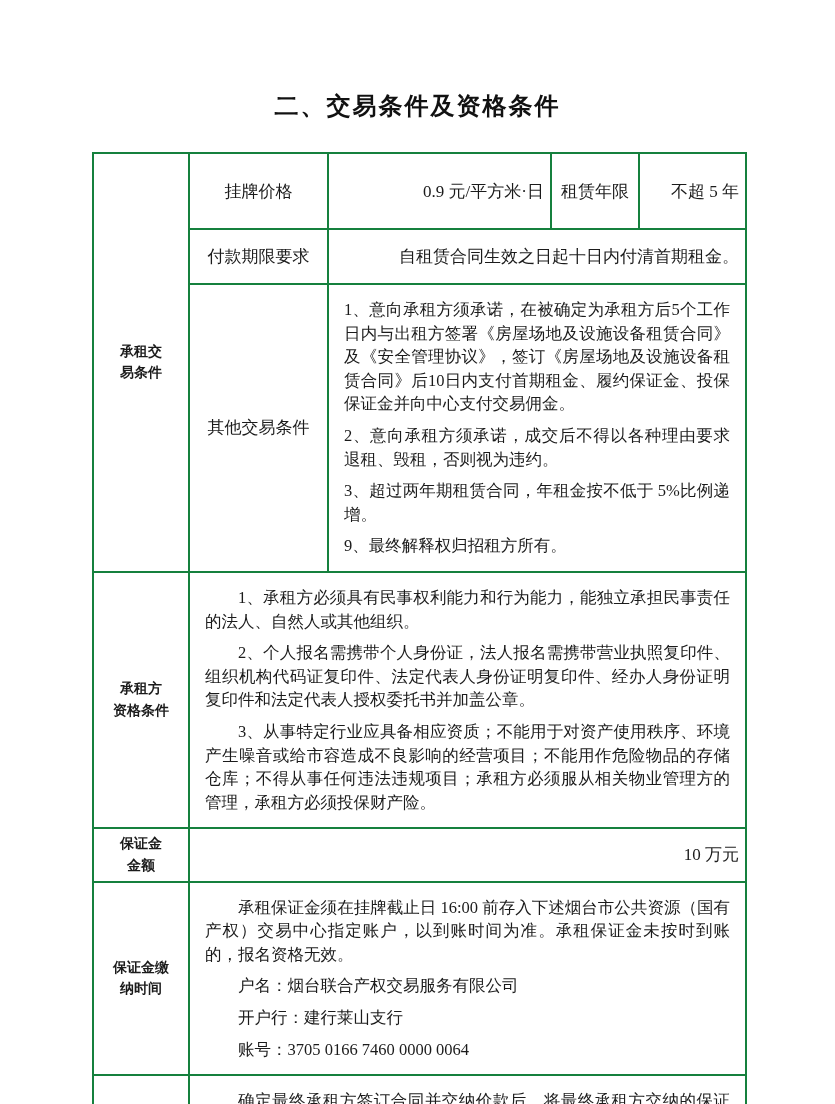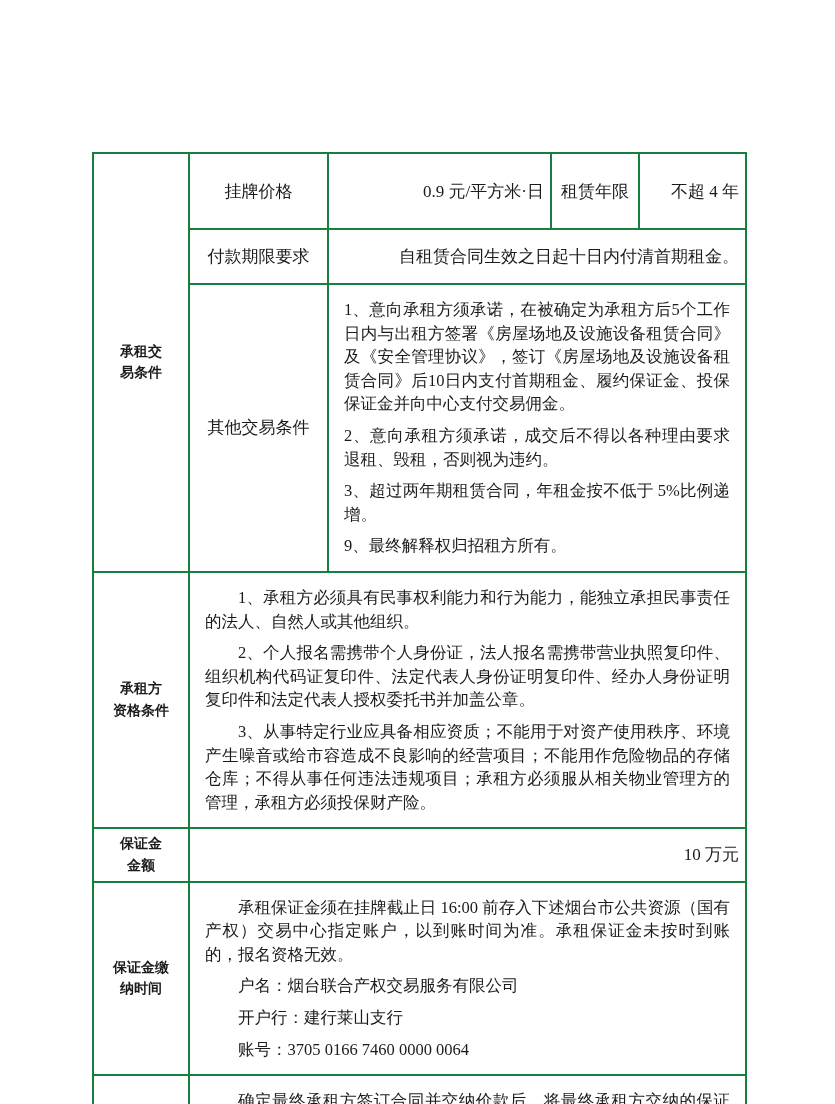--- a/index.html
+++ b/index.html
@@ -62,37 +62,38 @@
     padding: 5px 7px;
   }
   td.cell-text p { margin: 8px; }
   p.indent { text-indent: 2em; }
 </style>
 </head>
 <body>
 
 <div class="page">
 
+  <h1 class="doc-title">二、交易条件及资格条件</h1>
 
   <table class="main-table">
     <colgroup>
       <col style="width:96px">
       <col style="width:139px">
       <col style="width:223px">
       <col style="width:88px">
       <col style="width:107px">
     </colgroup>
     <tbody>
       <tr style="height:76px;">
         <td class="cell-label" rowspan="3">承租交
 易条件</td>
         <td class="cell-sublabel">挂牌价格</td>
         <td class="cell-center">0.9 元/平方米·日</td>
         <td class="cell-sublabel">租赁年限</td>
-        <td class="cell-center">不超 4 年</td>
+        <td class="cell-center">不超 5 年</td>
       </tr>
 
       <tr style="height:55px;">
         <td class="cell-sublabel">付款期限要求</td>
         <td class="cell-center" colspan="3">自租赁合同生效之日起十日内付清首期租金。</td>
       </tr>
 
       <tr style="height:212px;">
         <td class="cell-sublabel">其他交易条件</td>
         <td class="cell-text" colspan="3">

